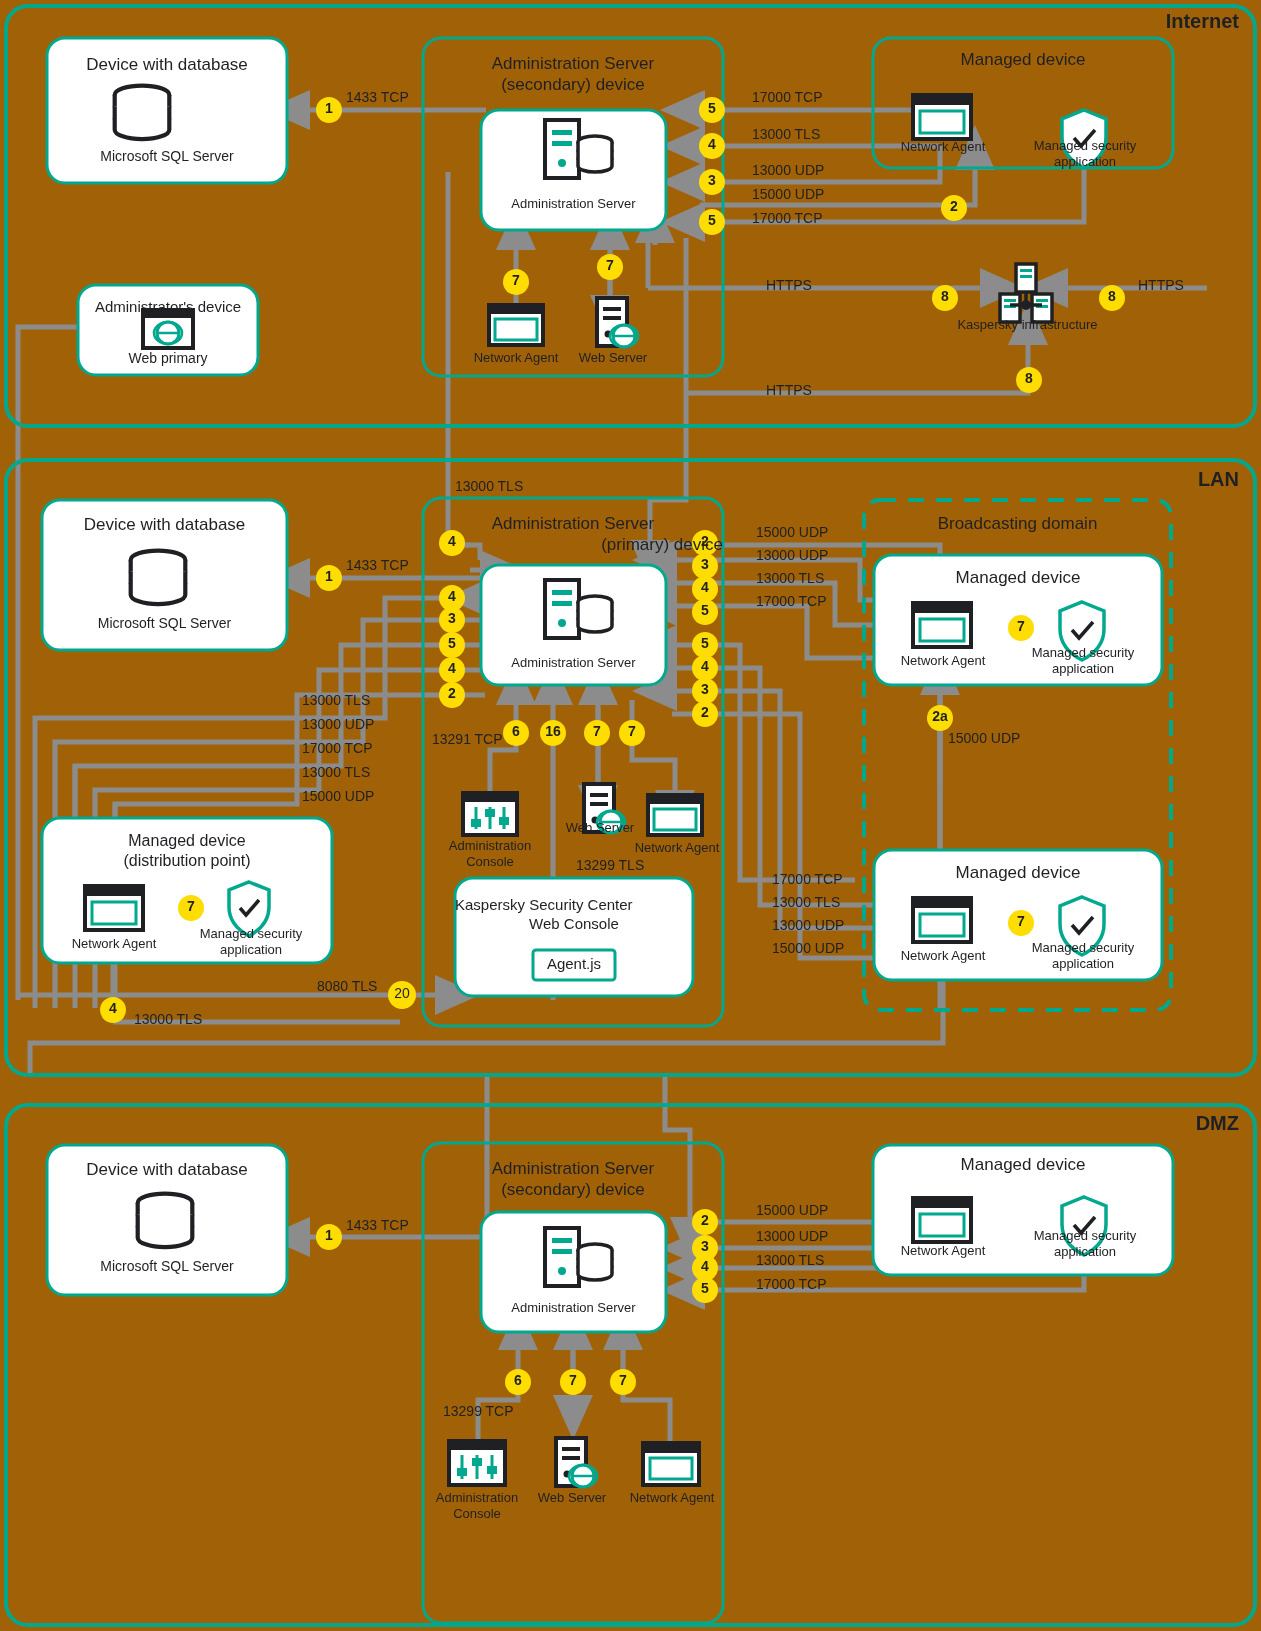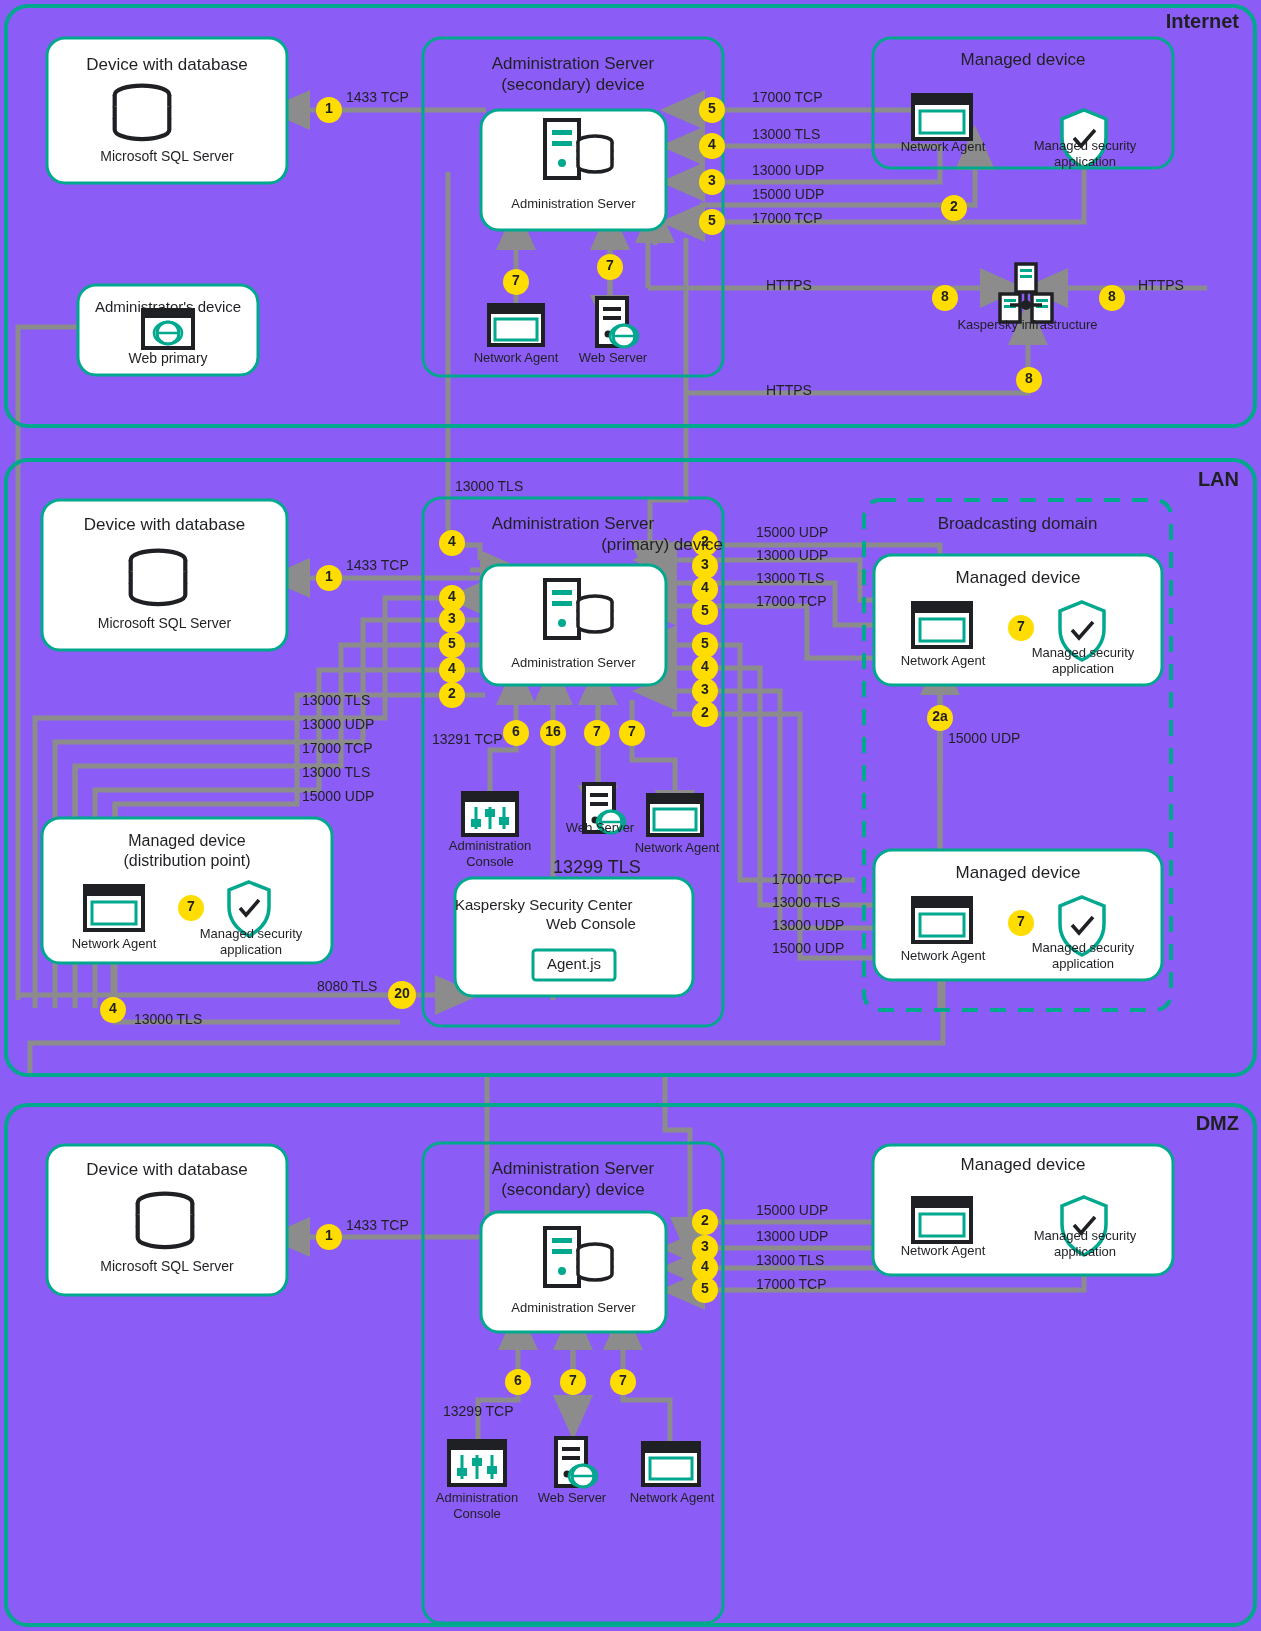--- a/index.html
+++ b/index.html
@@ -1,17 +1,17 @@
 <!DOCTYPE html>
 <html><head>
 <meta charset="utf-8">
 <style>
   html,body{margin:0;padding:0;background:#ffffff;}
   #root{position:relative;width:1261px;height:1631px;overflow:hidden;
-        font-family:"Liberation Sans", sans-serif;background:#8b5cf6;}
+        font-family:"Liberation Sans", sans-serif;background:#a16207;}
   svg{position:absolute;left:0;top:0;}
   .txt{font-family:"Liberation Sans", sans-serif;}
 </style>
 </head>
 <body>
 
 <div id="root">
 
 <svg width="1261" height="1631" viewBox="0 0 1261 1631">
   <defs>
@@ -434,21 +434,21 @@
   <div class="txt" style="position:absolute;left:423px;top:514px;width:300px;text-align:center;font-size:17px;color:#1f2023;">Administration Server</div>
   <div class="txt" style="position:absolute;left:423px;top:535px;width:300px;text-align:right;font-size:17px;color:#1f2023;">(primary) device</div>
   <div class="txt" style="position:absolute;left:481px;top:655px;width:185px;text-align:center;font-size:13px;color:#1f2023;">Administration Server</div>
 
   <div class="txt" style="position:absolute;left:435px;top:838px;width:110px;text-align:center;font-size:13px;color:#1f2023;">Administration</div>
   <div class="txt" style="position:absolute;left:435px;top:854px;width:110px;text-align:center;font-size:13px;color:#1f2023;">Console</div>
   <div class="txt" style="position:absolute;left:556px;top:820px;width:88px;text-align:center;font-size:13px;color:#1f2023;">Web Server</div>
   <div class="txt" style="position:absolute;left:622px;top:840px;width:110px;text-align:center;font-size:13px;color:#1f2023;">Network Agent</div>
 
   <div class="txt" style="position:absolute;left:455px;top:896px;width:238px;text-align:left;font-size:15px;color:#1f2023;">Kaspersky Security Center</div>
-  <div class="txt" style="position:absolute;left:455px;top:915px;width:238px;text-align:center;font-size:15px;color:#1f2023;margin-left:17px;">Web Console</div>
+  <div class="txt" style="position:absolute;left:455px;top:915px;width:238px;text-align:center;font-size:15px;color:#1f2023;">Web Console</div>
   <div class="txt" style="position:absolute;left:533px;top:955px;width:82px;text-align:center;font-size:15px;color:#1f2023;">Agent.js</div>
 
   <div class="txt" style="position:absolute;left:42px;top:832px;width:290px;text-align:center;font-size:16px;color:#1f2023;">Managed device</div>
   <div class="txt" style="position:absolute;left:42px;top:852px;width:290px;text-align:center;font-size:16px;color:#1f2023;">(distribution point)</div>
   <div class="txt" style="position:absolute;left:59px;top:936px;width:110px;text-align:center;font-size:13px;color:#1f2023;">Network Agent</div>
   <div class="txt" style="position:absolute;left:186px;top:926px;width:130px;text-align:center;font-size:13px;color:#1f2023;">Managed security</div>
   <div class="txt" style="position:absolute;left:186px;top:942px;width:130px;text-align:center;font-size:13px;color:#1f2023;">application</div>
 
   <div class="txt" style="position:absolute;left:864px;top:514px;width:307px;text-align:center;font-size:17px;color:#1f2023;">Broadcasting domain</div>
 
@@ -474,21 +474,21 @@
   <div class="txt" style="position:absolute;left:756px;top:547px;font-size:14px;color:#1f2023;">13000 UDP</div>
   <div class="txt" style="position:absolute;left:756px;top:570px;font-size:14px;color:#1f2023;">13000 TLS</div>
   <div class="txt" style="position:absolute;left:756px;top:593px;font-size:14px;color:#1f2023;">17000 TCP</div>
 
   <div class="txt" style="position:absolute;left:772px;top:871px;font-size:14px;color:#1f2023;">17000 TCP</div>
   <div class="txt" style="position:absolute;left:772px;top:894px;font-size:14px;color:#1f2023;">13000 TLS</div>
   <div class="txt" style="position:absolute;left:772px;top:917px;font-size:14px;color:#1f2023;">13000 UDP</div>
   <div class="txt" style="position:absolute;left:772px;top:940px;font-size:14px;color:#1f2023;">15000 UDP</div>
 
   <div class="txt" style="position:absolute;left:432px;top:731px;font-size:14px;color:#1f2023;">13291 TCP</div>
-  <div class="txt" style="position:absolute;left:553px;top:857px;font-size:18px;color:#1f2023;">13299 TLS</div>
+  <div class="txt" style="position:absolute;left:576px;top:857px;font-size:14px;color:#1f2023;">13299 TLS</div>
   <div class="txt" style="position:absolute;left:948px;top:730px;font-size:14px;color:#1f2023;">15000 UDP</div>
   <div class="txt" style="position:absolute;left:317px;top:978px;font-size:14px;color:#1f2023;">8080 TLS</div>
   <div class="txt" style="position:absolute;left:134px;top:1011px;font-size:14px;color:#1f2023;">13000 TLS</div>
 
   <div class="txt" style="position:absolute;left:442px;top:533px;width:20px;text-align:center;font-size:14px;font-weight:bold;color:#1f2023;">4</div>
   <div class="txt" style="position:absolute;left:319px;top:568px;width:20px;text-align:center;font-size:14px;font-weight:bold;color:#1f2023;">1</div>
   <div class="txt" style="position:absolute;left:442px;top:588px;width:20px;text-align:center;font-size:14px;font-weight:bold;color:#1f2023;">4</div>
   <div class="txt" style="position:absolute;left:442px;top:610px;width:20px;text-align:center;font-size:14px;font-weight:bold;color:#1f2023;">3</div>
   <div class="txt" style="position:absolute;left:442px;top:635px;width:20px;text-align:center;font-size:14px;font-weight:bold;color:#1f2023;">5</div>
   <div class="txt" style="position:absolute;left:442px;top:660px;width:20px;text-align:center;font-size:14px;font-weight:bold;color:#1f2023;">4</div>
@@ -504,21 +504,21 @@
   <div class="txt" style="position:absolute;left:695px;top:704px;width:20px;text-align:center;font-size:14px;font-weight:bold;color:#1f2023;">2</div>
 
   <div class="txt" style="position:absolute;left:506px;top:723px;width:20px;text-align:center;font-size:14px;font-weight:bold;color:#1f2023;">6</div>
   <div class="txt" style="position:absolute;left:542px;top:723px;width:22px;text-align:center;font-size:14px;font-weight:bold;color:#1f2023;">16</div>
   <div class="txt" style="position:absolute;left:587px;top:723px;width:20px;text-align:center;font-size:14px;font-weight:bold;color:#1f2023;">7</div>
   <div class="txt" style="position:absolute;left:622px;top:723px;width:20px;text-align:center;font-size:14px;font-weight:bold;color:#1f2023;">7</div>
   <div class="txt" style="position:absolute;left:181px;top:898px;width:20px;text-align:center;font-size:14px;font-weight:bold;color:#1f2023;">7</div>
   <div class="txt" style="position:absolute;left:1011px;top:618px;width:20px;text-align:center;font-size:14px;font-weight:bold;color:#1f2023;">7</div>
   <div class="txt" style="position:absolute;left:1011px;top:913px;width:20px;text-align:center;font-size:14px;font-weight:bold;color:#1f2023;">7</div>
   <div class="txt" style="position:absolute;left:928px;top:708px;width:24px;text-align:center;font-size:14px;font-weight:bold;color:#1f2023;">2a</div>
-  <div class="txt" style="position:absolute;left:390px;top:985px;width:24px;text-align:center;font-size:14px;font-weight:bold;color:#1f2023;">20</div>
+  <div class="txt" style="position:absolute;left:390px;top:985px;width:24px;text-align:center;font-size:14px;font-weight:normal;color:#1f2023;">20</div>
   <div class="txt" style="position:absolute;left:103px;top:1000px;width:20px;text-align:center;font-size:14px;font-weight:bold;color:#1f2023;">4</div>
 
   <div class="txt" style="position:absolute;left:47px;top:1160px;width:240px;text-align:center;font-size:17px;color:#1f2023;">Device with database</div>
   <div class="txt" style="position:absolute;left:47px;top:1258px;width:240px;text-align:center;font-size:14px;color:#1f2023;">Microsoft SQL Server</div>
 
   <div class="txt" style="position:absolute;left:423px;top:1159px;width:300px;text-align:center;font-size:17px;color:#1f2023;">Administration Server</div>
   <div class="txt" style="position:absolute;left:423px;top:1180px;width:300px;text-align:center;font-size:17px;color:#1f2023;">(secondary) device</div>
   <div class="txt" style="position:absolute;left:481px;top:1300px;width:185px;text-align:center;font-size:13px;color:#1f2023;">Administration Server</div>
 
   <div class="txt" style="position:absolute;left:422px;top:1490px;width:110px;text-align:center;font-size:13px;color:#1f2023;">Administration</div>

